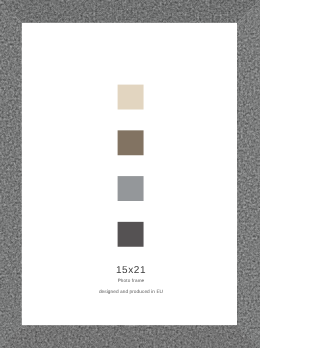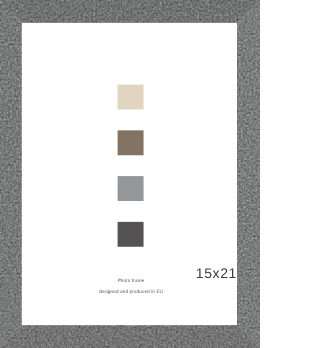--- a/index.html
+++ b/index.html
@@ -3,22 +3,22 @@
 <meta charset="utf-8">
 <style>
   html,body{margin:0;padding:0;background:#ffffff;}
   body{width:260px;height:348px;overflow:hidden;
        font-family:"Liberation Sans",sans-serif;
        -webkit-font-smoothing:antialiased;
        text-rendering:geometricPrecision;}
   #frame{position:relative;width:260px;height:348px;overflow:hidden;}
   #texture{position:absolute;left:0;top:0;}
   #matlayer{position:absolute;left:0;top:0;}
-  #title{opacity:0.999;position:absolute;left:25px;right:23px;top:266px;text-align:right;
-         font-size:14px;letter-spacing:0.6px;color:#3a3a3a;line-height:1;}
+  #title{opacity:0.999;position:absolute;left:25px;right:23px;top:266px;text-align:center;
+         font-size:10px;letter-spacing:0.6px;color:#3a3a3a;line-height:1;}
   #sub{opacity:0.999;position:absolute;left:25px;right:23px;top:279px;text-align:center;
        font-size:4.6px;letter-spacing:0.15px;color:#555;line-height:1;}
   #note{opacity:0.999;position:absolute;left:25px;right:23px;top:291px;text-align:center;
         font-size:4.75px;letter-spacing:0.06px;color:#555;line-height:1;}
 </style>
 </head>
 <body>
 
 <div id="frame">
   <svg id="texture" width="260" height="348">

